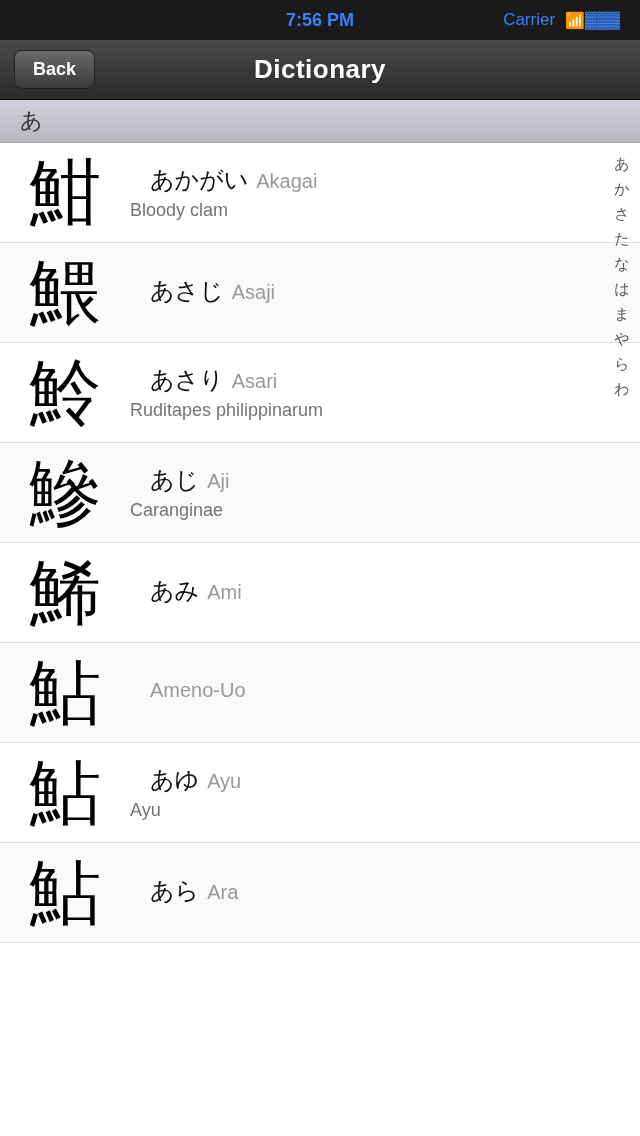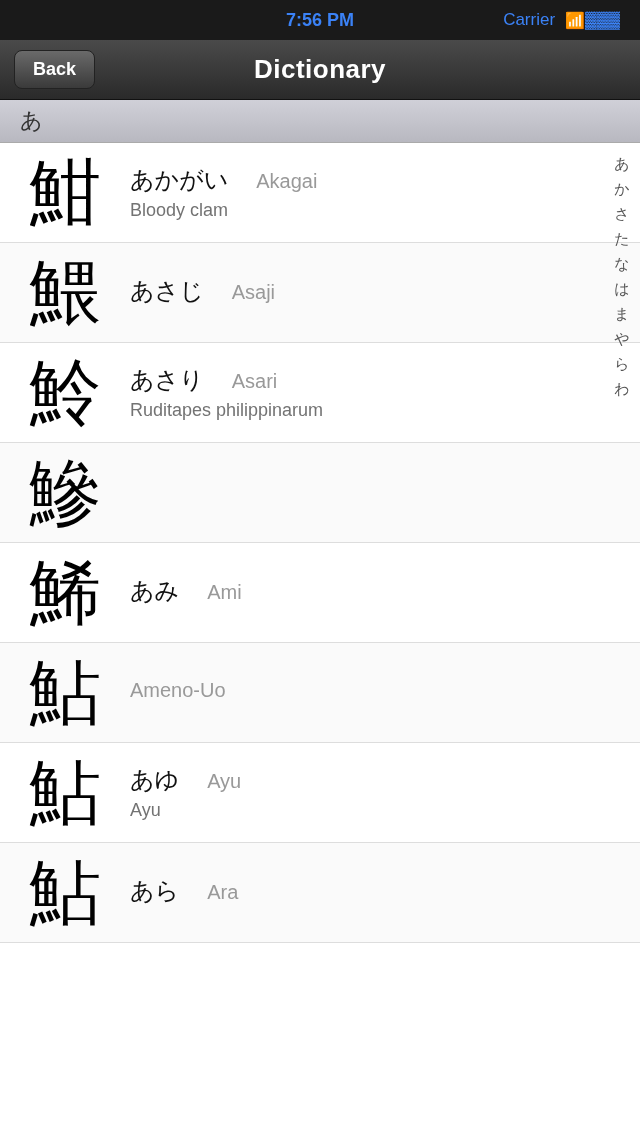--- a/index.html
+++ b/index.html
@@ -142,22 +142,23 @@
     }
 
     .entry-details {
       flex: 1;
       padding-left: 10px;
     }
 
     .entry-top {
       display: flex;
       align-items: baseline;
-      gap: 28px;
+      gap: 8px;
       margin-bottom: 4px;
+      margin-left: 20px;
     }
 
     .hiragana {
       font-size: 24px;
       color: #111;
     }
 
     .romanji {
       font-size: 20px;
       color: #999;
@@ -235,20 +236,27 @@
         <div class="entry-details">
           <div class="entry-top">
             <span class="hiragana">あさり</span>
             <span class="romanji">Asari</span>
           </div>
           <div class="english">Ruditapes philippinarum</div>
         </div>
       </div>
       <div class="dict-entry">
         <div class="kanji-char">鰺</div>
+        <div class="entry-details">
+          <div class="entry-top">
+            <span class="hiragana">あじ</span>
+            <span class="romanji">Aji</span>
+          </div>
+          <div class="english">Caranginae</div>
+        </div>
       </div>
       <div class="dict-entry">
         <div class="kanji-char">鯑</div>
         <div class="entry-details">
           <div class="entry-top">
             <span class="hiragana">あみ</span>
             <span class="romanji">Ami</span>
           </div>
         </div>
       </div>

